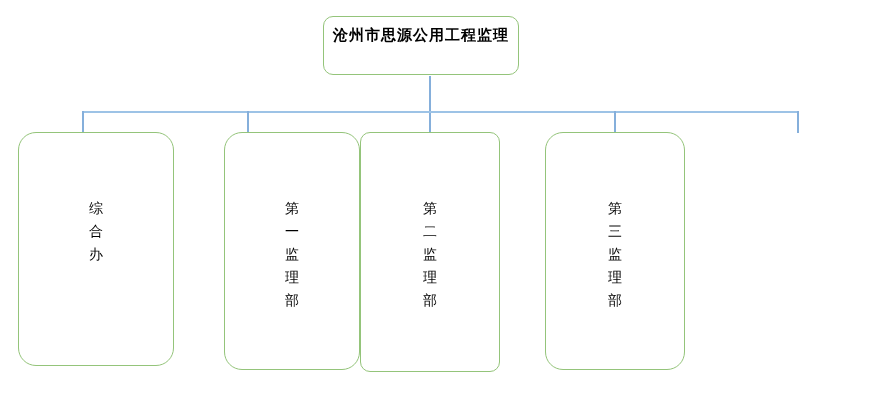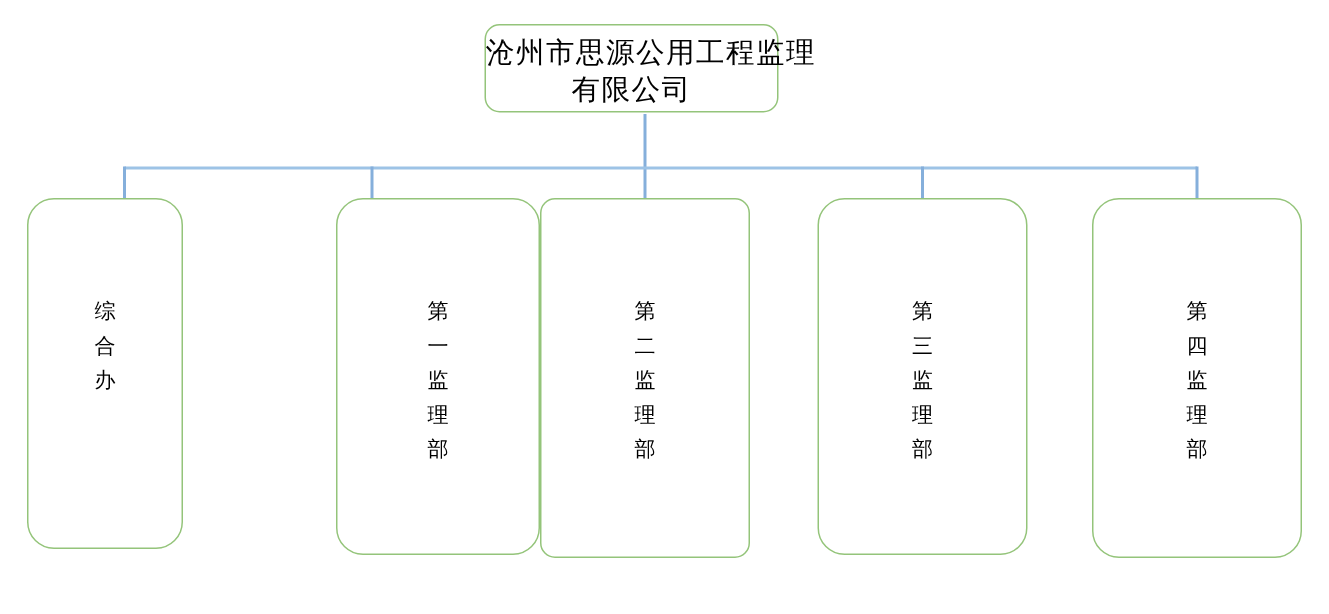--- a/index.html
+++ b/index.html
@@ -24,30 +24,31 @@
     background:var(--background);
     box-sizing:border-box;
   }
   .root-box{
     left:323px;top:16px;width:196px;height:59px;
     border-radius:10px;
     text-align:center;
     padding-top:6px;
   }
   .root-line{
-    font-size:19px;
+    font-size:15px;
     letter-spacing:1px;
     line-height:25px;
     white-space:nowrap;
+    font-weight:bold;
   }
   .dept-box{
     top:132px;
     border-radius:18px;
   }
-  .dept-1{left:18px;width:104px;height:234px;}
+  .dept-1{left:18px;width:156px;height:234px;}
   .dept-2{left:180px;width:136px;height:238px;margin-left:44px;}
   .dept-3{left:360px;width:140px;height:240px;border-radius:10px;}
   .dept-4{left:545px;width:140px;height:238px;}
   .dept-5{left:728px;width:140px;height:240px;}
   .dept-label{
     width:1em;
     margin:64px auto 0;
     font-size:14px;
     line-height:23px;
     text-align:center;
@@ -71,36 +72,32 @@
 
   <div class="connector v-line v-top"></div>
   <div class="connector rail"></div>
   <div class="connector dark v-line drop drop-1"></div>
   <div class="connector dark v-line drop drop-2"></div>
   <div class="connector dark v-line drop drop-4"></div>
   <div class="connector dark v-line drop drop-5"></div>
 
   <div class="box root-box">
     <div class="root-line">沧州市思源公用工程监理</div>
-    <div class="root-line">有限公司</div>
   </div>
 
   <div class="box dept-box dept-1">
     <div class="dept-label">综合办</div>
   </div>
 
   <div class="box dept-box dept-2">
     <div class="dept-label">第一监理部</div>
   </div>
 
   <div class="box dept-box dept-3">
     <div class="dept-label">第二监理部</div>
   </div>
 
   <div class="box dept-box dept-4">
     <div class="dept-label">第三监理部</div>
   </div>
 
-  <div class="box dept-box dept-5">
-    <div class="dept-label">第四监理部</div>
-  </div>
 
 </div>
 
 </body></html>

